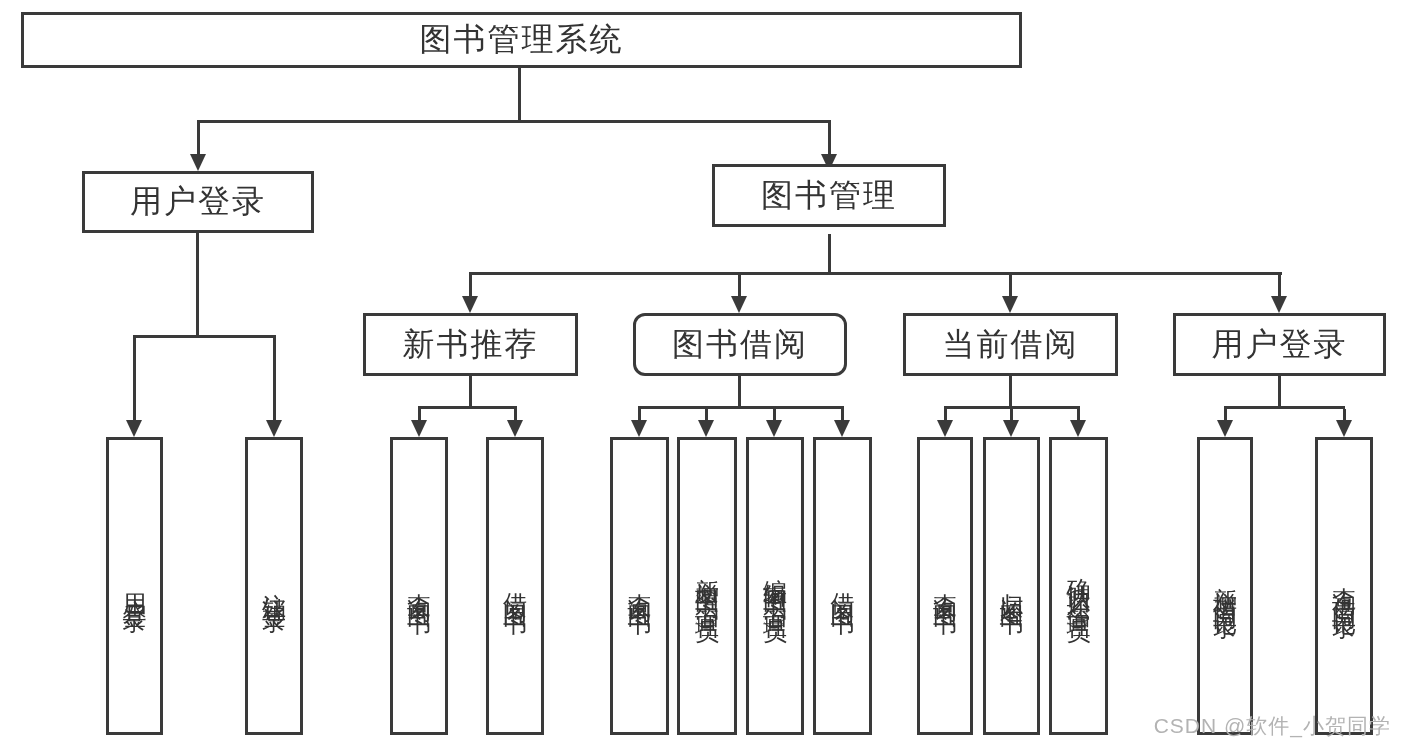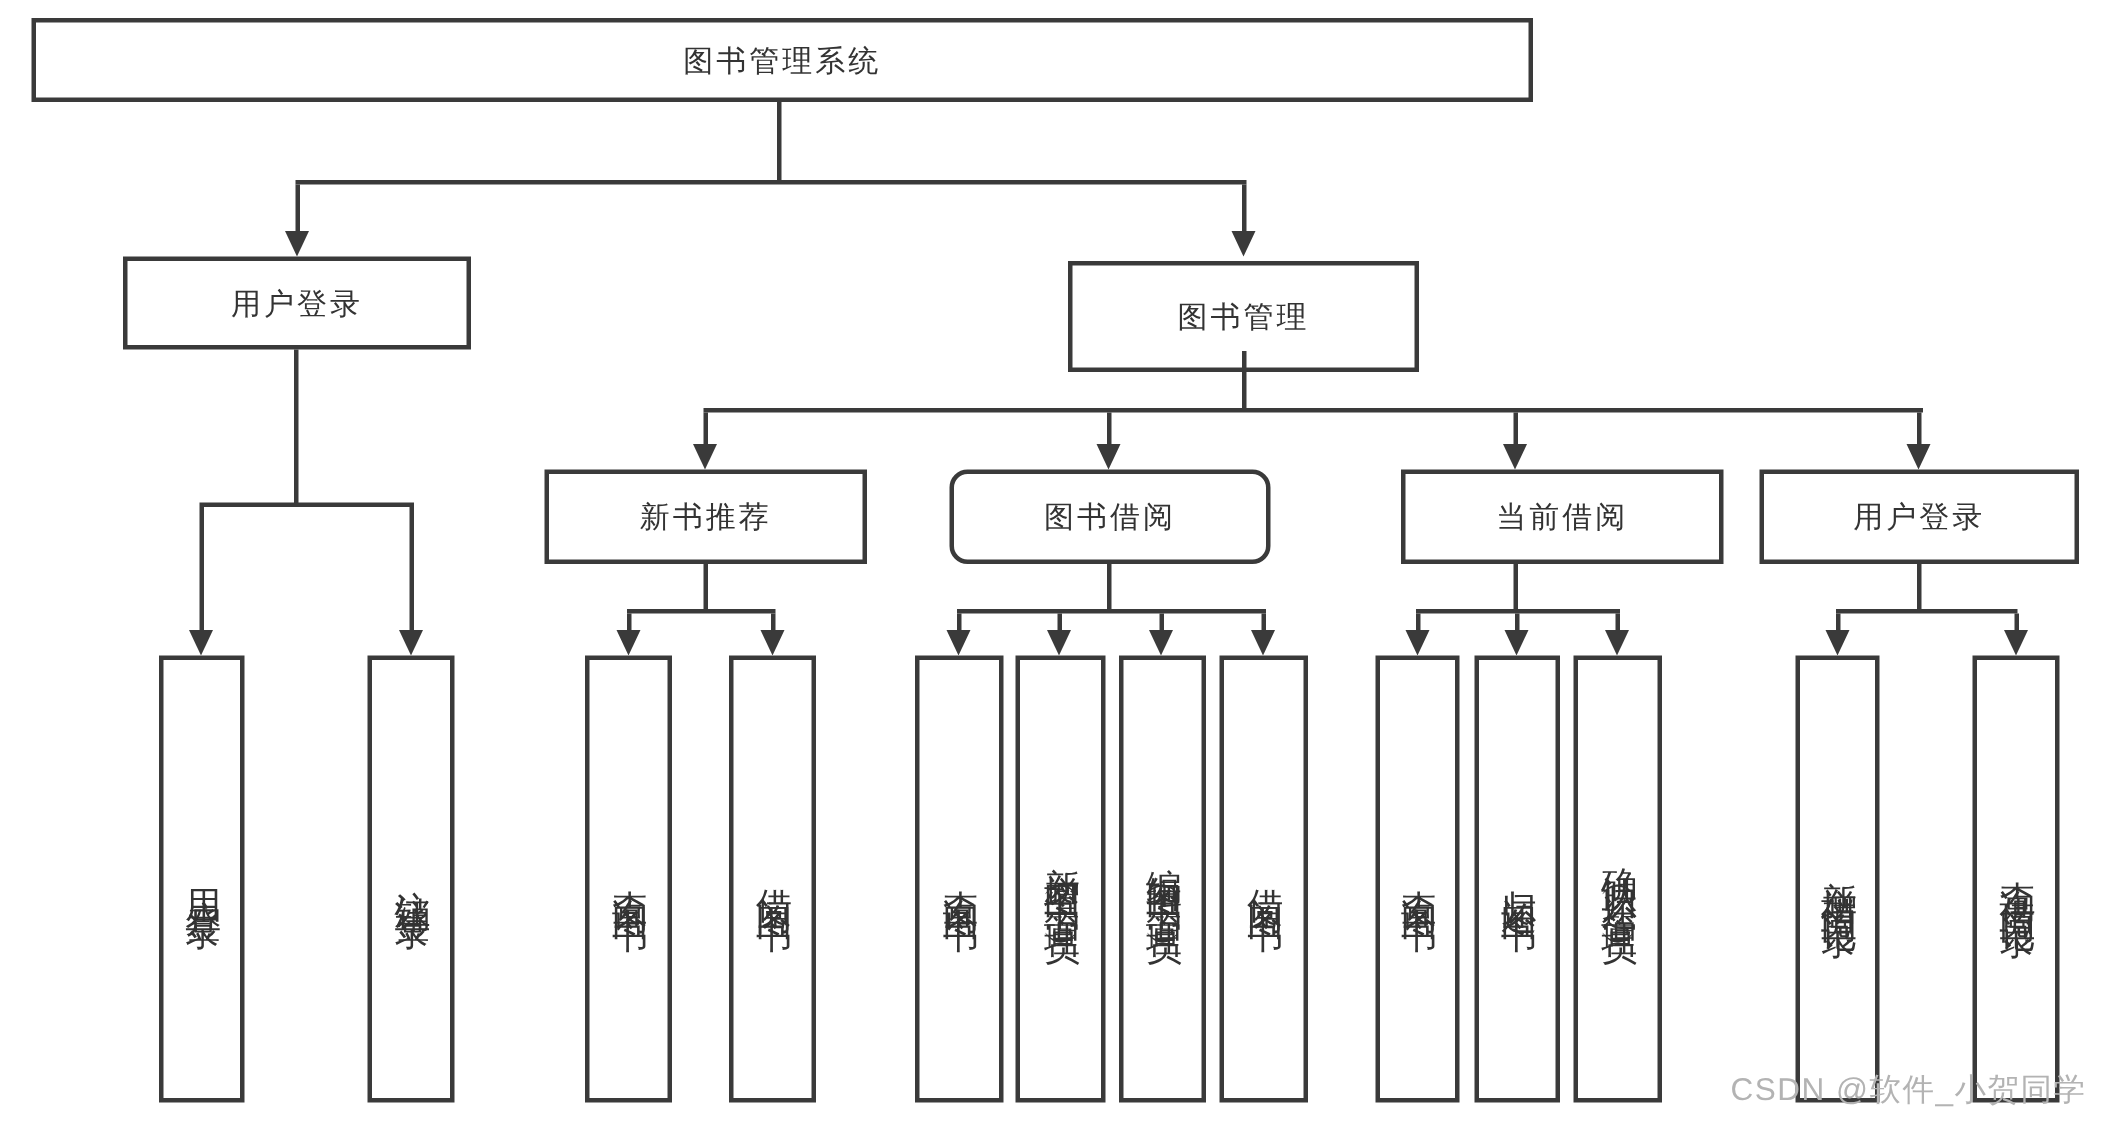--- a/index.html
+++ b/index.html
@@ -18,21 +18,21 @@
     position:absolute;
     box-sizing:border-box;
     border:3px solid #3a3a3a;
     background:#ffffff;
     display:flex;
     align-items:center;
     justify-content:center;
     color:#333333;
   }
   .hbox{
-    font-size:20px;
+    font-size:32px;
     letter-spacing:2px;
     white-space:nowrap;
   }
   .vbox .vtext{
     writing-mode:vertical-rl;
     text-orientation:mixed;
     font-size:24px;
     letter-spacing:6px;
     line-height:1;
   }
@@ -75,21 +75,21 @@
   <div class="vline" style="left:518px;top:68px;height:53px;"></div>
   <div class="hline" style="left:197px;top:120px;width:634px;"></div>
   <div class="vline" style="left:197px;top:123px;height:34px;"></div>
   <div class="arrow" style="left:190px;top:154px;"></div>
   <div class="vline" style="left:828px;top:123px;height:34px;"></div>
   <div class="arrow" style="left:821px;top:154px;"></div>
 
   <div class="box hbox" style="left:82px;top:171px;width:232px;height:62px;">
     <span>用户登录</span>
   </div>
-  <div class="box hbox" style="left:712px;top:174px;width:234px;height:74px;">
+  <div class="box hbox" style="left:712px;top:164px;width:234px;height:63px;">
     <span>图书管理</span>
   </div>
 
   <div class="vline" style="left:196px;top:233px;height:104px;"></div>
   <div class="hline" style="left:133px;top:335px;width:143px;"></div>
   <div class="vline" style="left:133px;top:338px;height:84px;"></div>
   <div class="arrow" style="left:126px;top:420px;"></div>
   <div class="vline" style="left:273px;top:338px;height:84px;"></div>
   <div class="arrow" style="left:266px;top:420px;"></div>
 
@@ -110,21 +110,21 @@
   <div class="arrow" style="left:1002px;top:296px;"></div>
   <div class="vline" style="left:1278px;top:275px;height:24px;"></div>
   <div class="arrow" style="left:1271px;top:296px;"></div>
 
   <div class="box hbox" style="left:363px;top:313px;width:215px;height:63px;">
     <span>新书推荐</span>
   </div>
   <div class="box hbox" style="left:633px;top:313px;width:214px;height:63px;border-radius:12px;">
     <span>图书借阅</span>
   </div>
-  <div class="box hbox" style="left:934px;top:313px;width:215px;height:63px;">
+  <div class="box hbox" style="left:903px;top:313px;width:215px;height:63px;">
     <span>当前借阅</span>
   </div>
   <div class="box hbox" style="left:1173px;top:313px;width:213px;height:63px;">
     <span>用户登录</span>
   </div>
 
   <div class="vline" style="left:469px;top:376px;height:32px;"></div>
   <div class="hline" style="left:418px;top:406px;width:99px;"></div>
   <div class="vline" style="left:418px;top:409px;height:14px;"></div>
   <div class="arrow" style="left:411px;top:420px;"></div>

